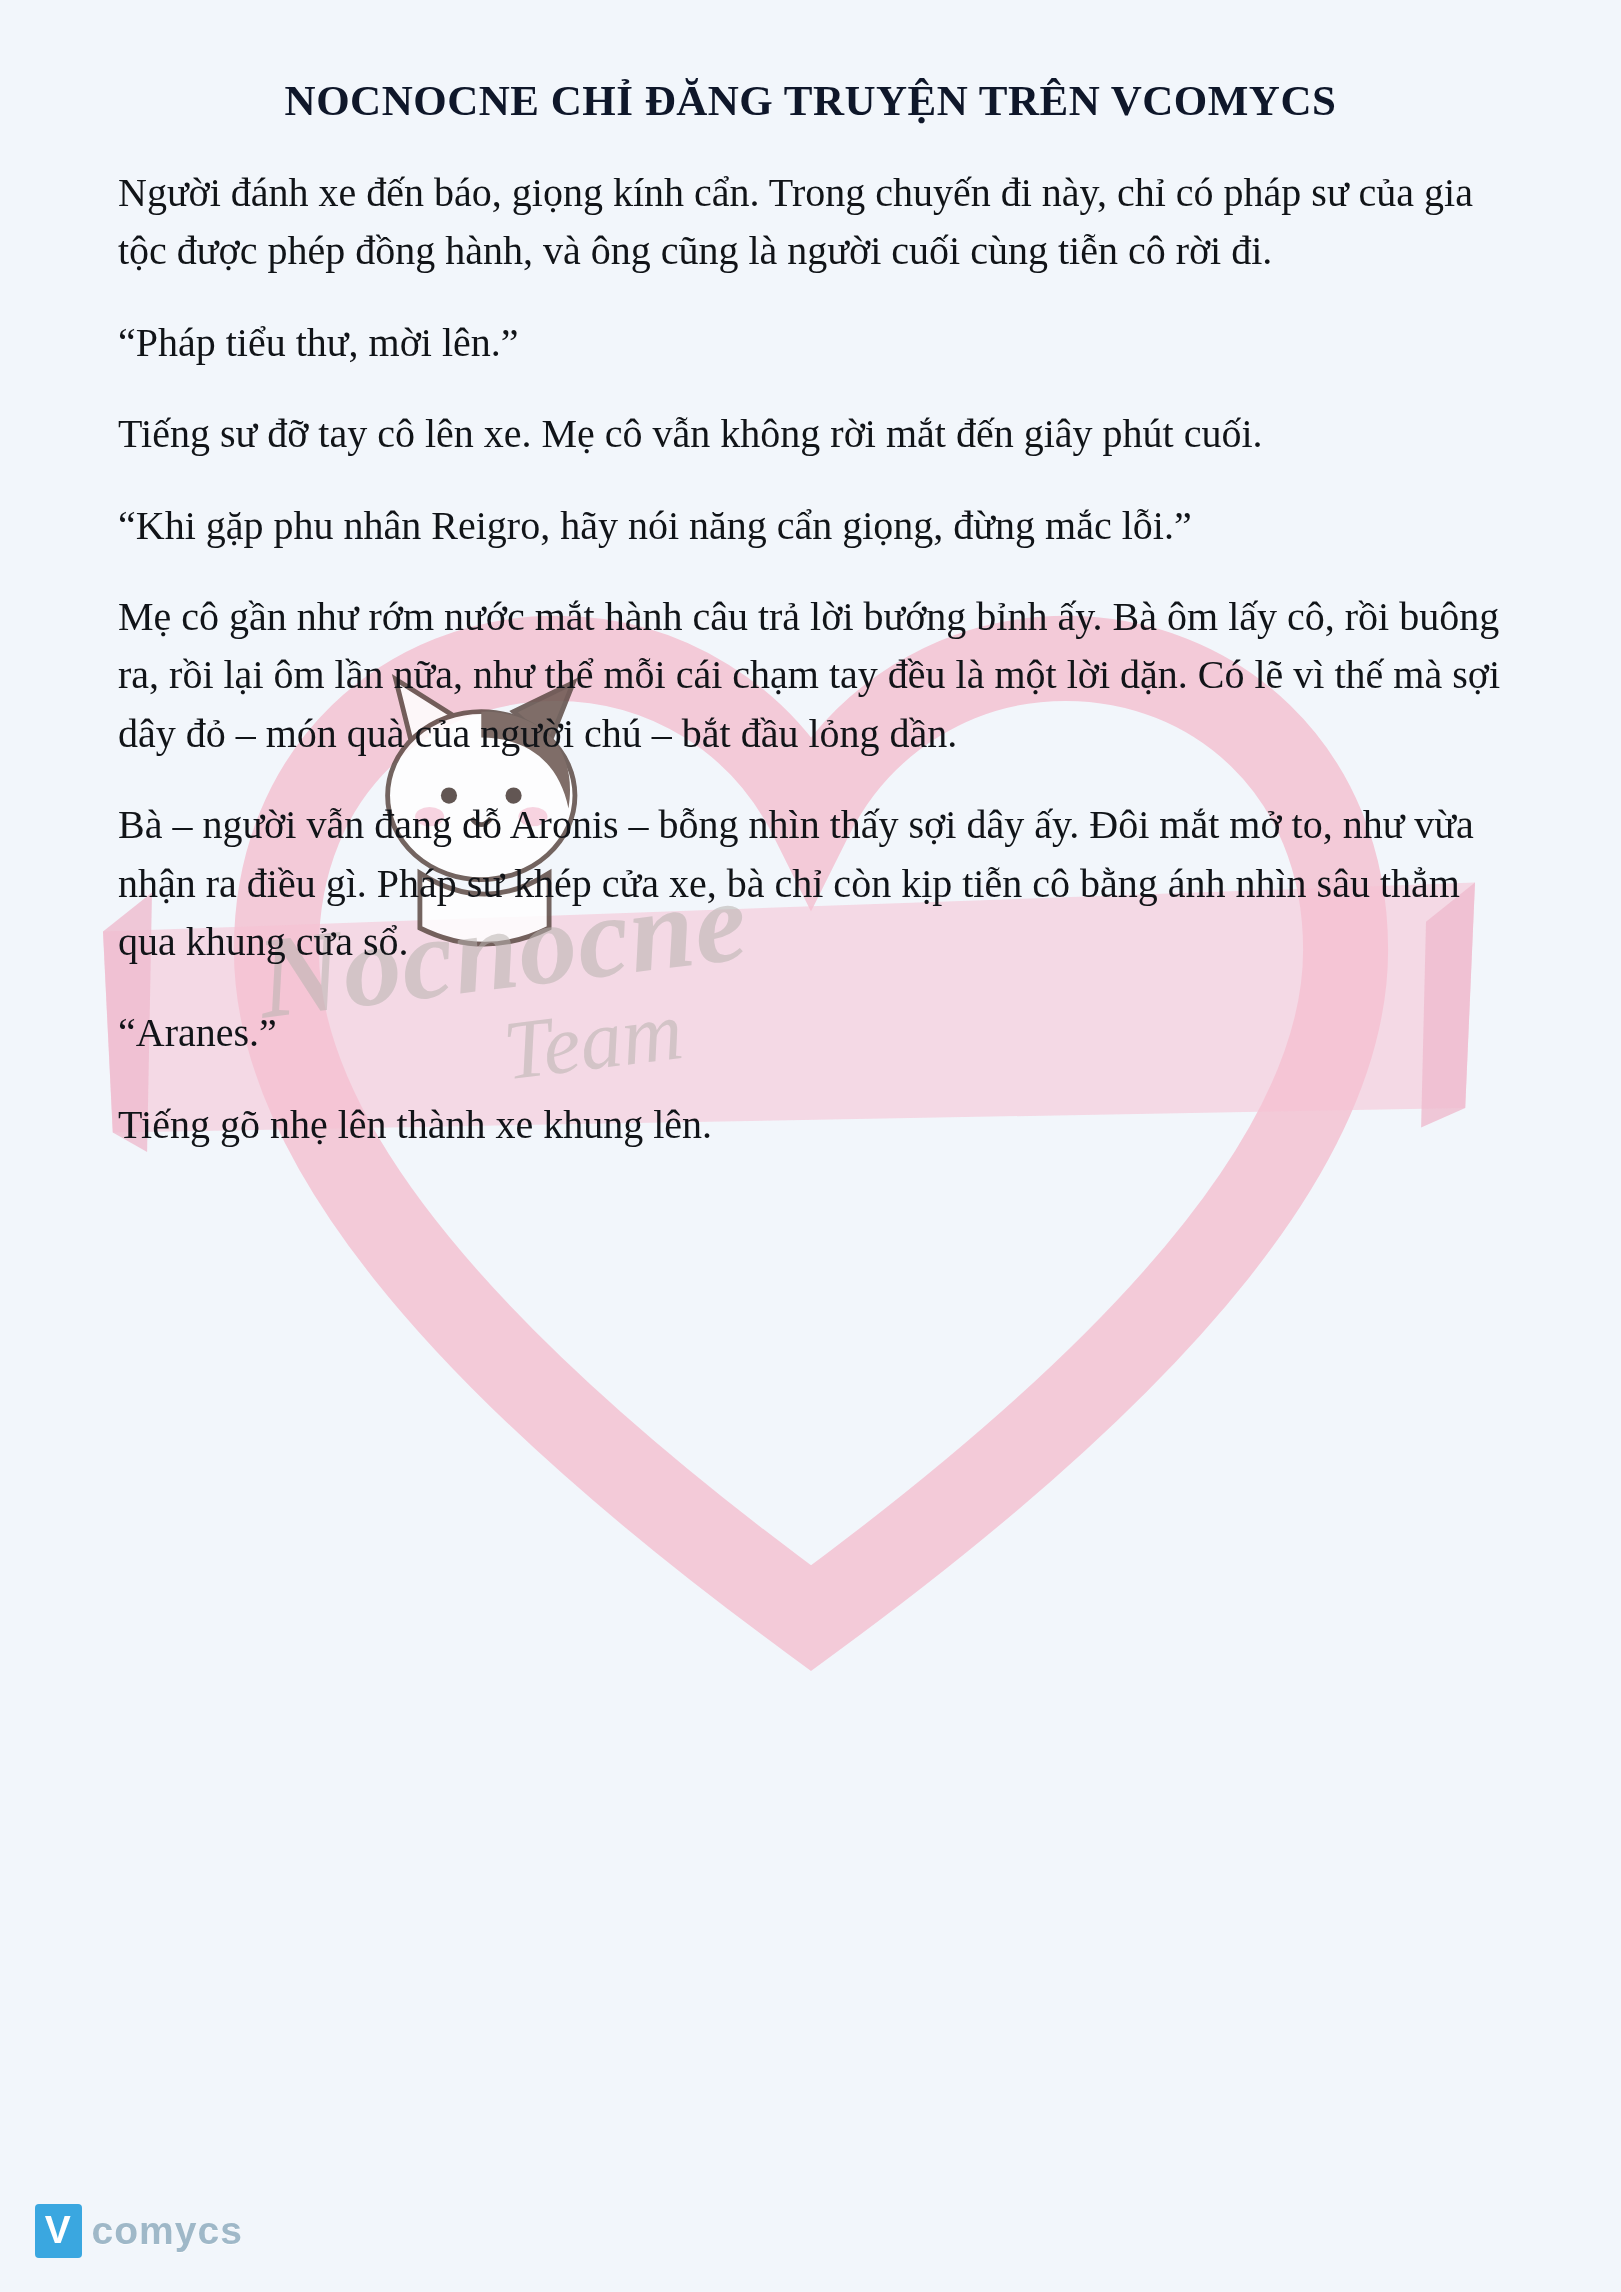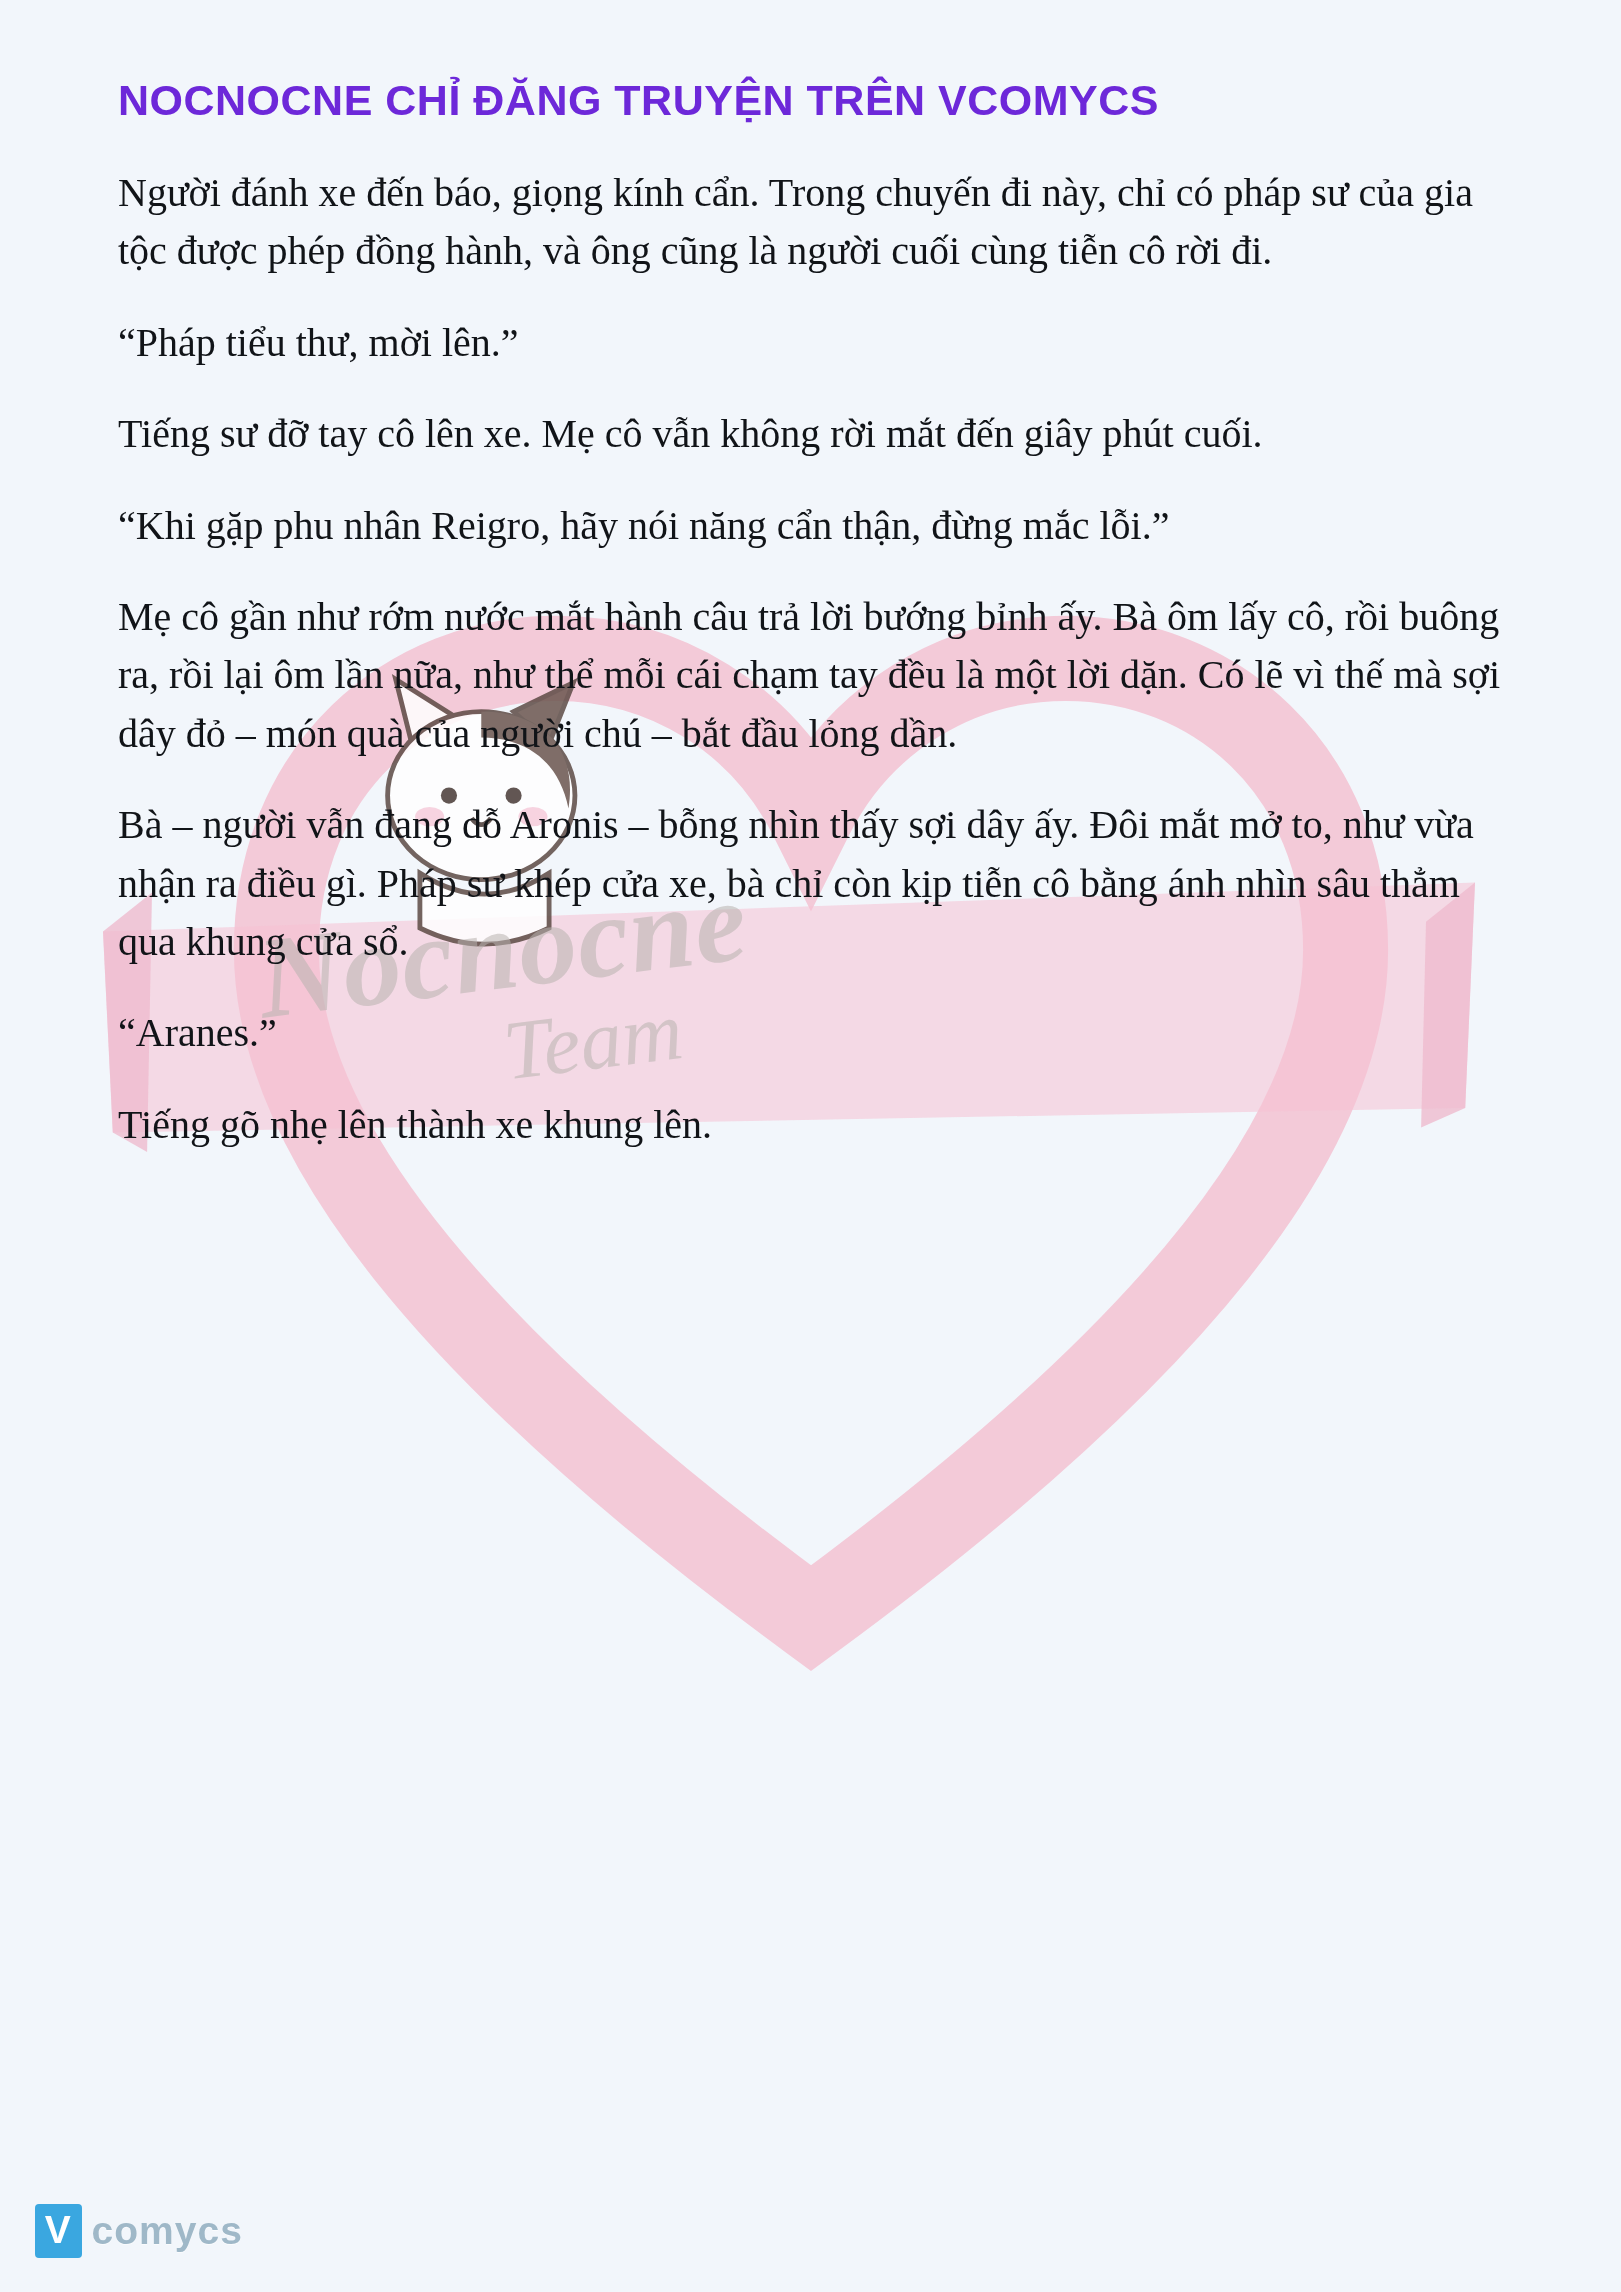--- a/index.html
+++ b/index.html
@@ -72,26 +72,27 @@
   }
 
   
   .page {
     position: relative;
     z-index: 2;
     padding: 76px 118px 0 118px;
     box-sizing: border-box;
   }
   .banner {
-    color: #6d28d9;
+    text-align: center;
+    color: #0f172a;
     font-weight: bold;
     font-size: 43px;
     letter-spacing: 0.5px;
     margin: 0 0 39px 0;
-    font-family: Liberation Sans, sans-serif;
+    font-family: Liberation Serif, serif;
   }
   .para {
     font-size: 40px;
     line-height: 1.46;
     color: #111418;
     margin: 8px 0 33px 0;
     font-family: "Liberation Serif", serif;
     text-align: left;
   }
 
@@ -155,21 +156,21 @@
     <span class="wm-sub">Team</span>
   </div>
 </div>
 
 <div class="page">
   <h1 class="banner">NOCNOCNE CHỈ ĐĂNG TRUYỆN TRÊN VCOMYCS</h1>
 
   <p class="para">Người đánh xe đến báo, giọng kính cẩn. Trong chuyến đi này, chỉ có pháp sư của gia tộc được phép đồng hành, và ông cũng là người cuối cùng tiễn cô rời đi.</p>
   <p class="para">“Pháp tiểu thư, mời lên.”</p>
   <p class="para">Tiếng sư đỡ tay cô lên xe. Mẹ cô vẫn không rời mắt đến giây phút cuối.</p>
-  <p class="para">“Khi gặp phu nhân Reigro, hãy nói năng cẩn thận, đừng mắc lỗi.”</p>
+  <p class="para">“Khi gặp phu nhân Reigro, hãy nói năng cẩn giọng, đừng mắc lỗi.”</p>
   <p class="para">Mẹ cô gần như rớm nước mắt hành câu trả lời bướng bỉnh ấy. Bà ôm lấy cô, rồi buông ra, rồi lại ôm lần nữa, như thể mỗi cái chạm tay đều là một lời dặn. Có lẽ vì thế mà sợi dây đỏ – món quà của người chú – bắt đầu lỏng dần.</p>
   <p class="para">Bà – người vẫn đang dỗ Aronis – bỗng nhìn thấy sợi dây ấy. Đôi mắt mở to, như vừa nhận ra điều gì. Pháp sư khép cửa xe, bà chỉ còn kịp tiễn cô bằng ánh nhìn sâu thẳm qua khung cửa sổ.</p>
   <p class="para">“Aranes.”</p>
   <p class="para">Tiếng gõ nhẹ lên thành xe khung lên.</p>
 </div>
 
 <div class="footer-logo">
   <span class="logo-badge">V</span>
   <span class="logo-rest">comycs</span>
 </div>

